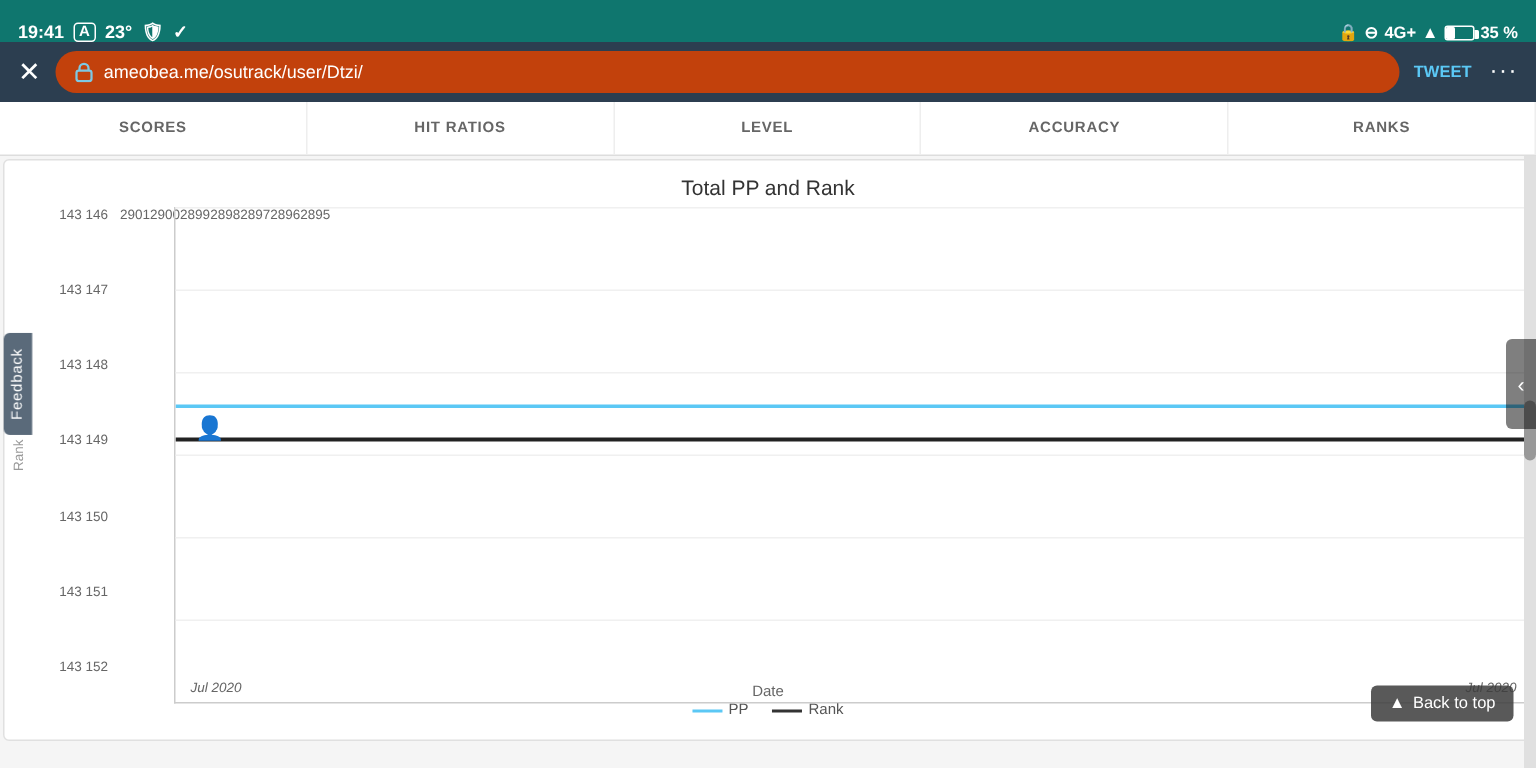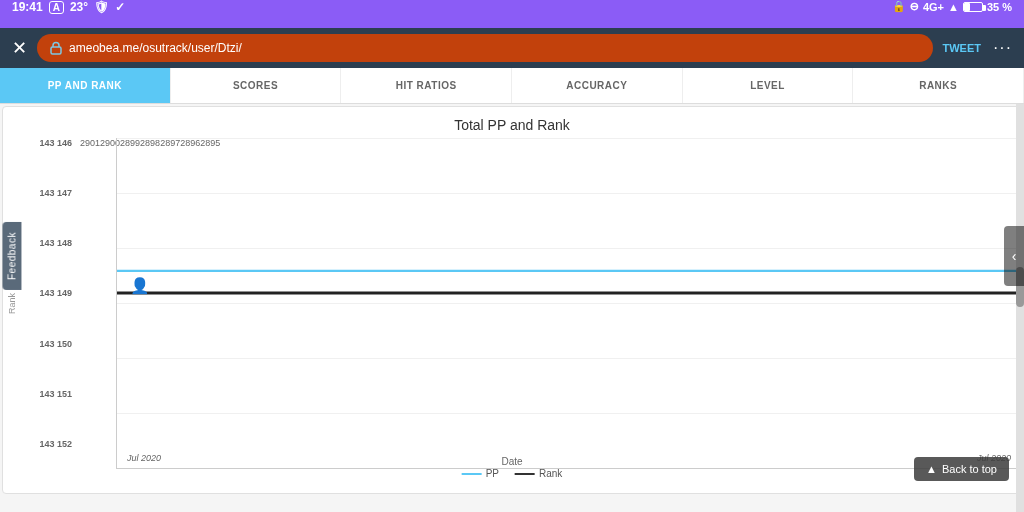--- a/index.html
+++ b/index.html
@@ -1,23 +1,23 @@
 <!DOCTYPE html>
 <html><head>
   <meta charset="utf-8">
   <style>
     * { margin: 0; padding: 0; box-sizing: border-box; }
     body { background: #1a1a2e; font-family: Arial, sans-serif; width: 1024px; height: 512px; overflow: hidden; position: relative; }
 
     
     .status-bar {
-      background: #8b5cf6;
+      background: #0f766e;
       height: 28px;
       display: flex;
-      align-items: flex-start;
+      align-items: flex-end;
       justify-content: space-between;
       padding: 0 12px;
       color: white;
       font-size: 12px;
       font-weight: bold;
     }
     .status-left { display: flex; align-items: center; gap: 6px; }
     .status-right { display: flex; align-items: center; gap: 4px; font-size: 11px; }
     .battery-icon { width: 20px; height: 10px; border: 1.5px solid white; border-radius: 2px; position: relative; display: inline-block; }
     .battery-icon::after { content: ''; position: absolute; right: -4px; top: 2px; width: 3px; height: 6px; background: white; border-radius: 0 1px 1px 0; }
@@ -106,21 +106,20 @@
 
     .y-axis-pp {
       width: 55px;
       display: flex;
       flex-direction: column;
       justify-content: space-between;
       padding: 0 4px 20px 8px;
       font-size: 9px;
       color: #666;
       text-align: right;
-      font-weight: bold;
     }
 
     .y-axis-rank {
       width: 40px;
       display: flex;
       flex-direction: row;
       justify-content: space-between;
       padding: 0 4px 20px 4px;
       font-size: 9px;
       color: #666;
@@ -282,25 +281,24 @@
     </svg>
     <span class="url-text">ameobea.me/osutrack/user/Dtzi/</span>
   </div>
   <div class="url-actions">
     <span style="color:#5bc8f5;font-size:11px;font-weight:bold;cursor:pointer;">TWEET</span>
     <span style="cursor:pointer;font-size:16px;letter-spacing:1px;">···</span>
   </div>
 </div>
 
 <div class="nav-tabs">
-  <div class="nav-tab active">PP AND RANK</div>
   <div class="nav-tab">SCORES</div>
   <div class="nav-tab">HIT RATIOS</div>
+  <div class="nav-tab">LEVEL</div>
   <div class="nav-tab">ACCURACY</div>
-  <div class="nav-tab">LEVEL</div>
   <div class="nav-tab">RANKS</div>
 </div>
 
 <div class="main-content">
   <div class="chart-container">
     <div class="chart-title">Total PP and Rank</div>
 
     <div class="chart-area">
 
       <div style="width:18px;position:relative;display:flex;align-items:center;justify-content:center;">

